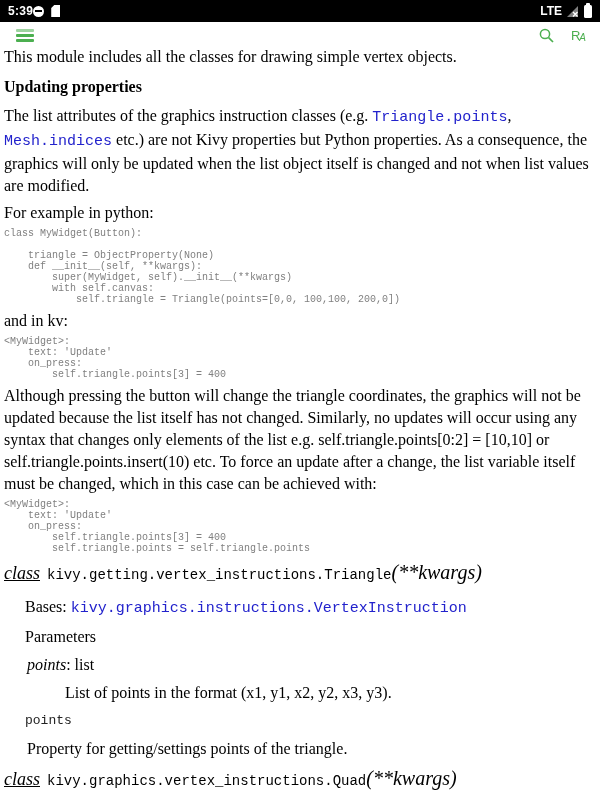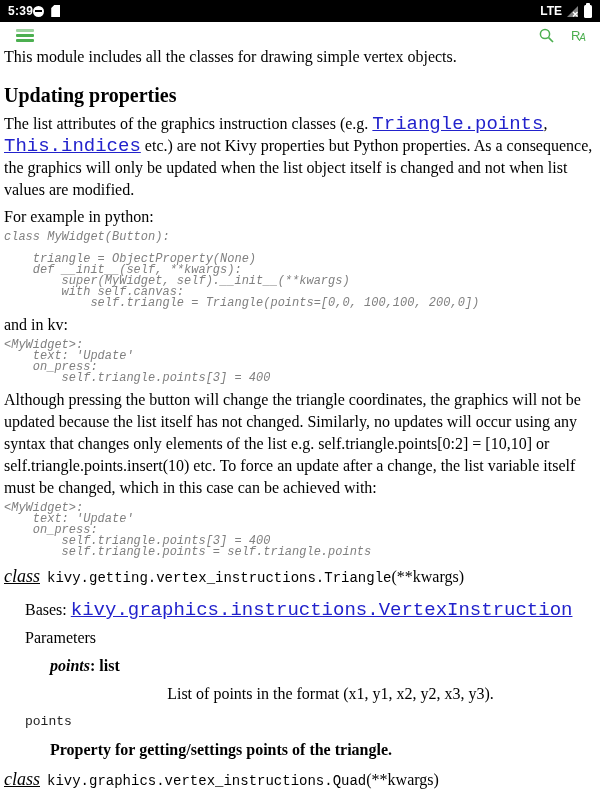--- a/index.html
+++ b/index.html
@@ -51,40 +51,40 @@
   .font-icon {
     color:#4caf50; font-family:"Liberation Sans", sans-serif; cursor:pointer;
     font-size:13px; line-height:13px; display:inline-flex; align-items:flex-end;
   }
   .font-icon .fi-b { font-size:10px; font-style:italic; margin-left:-1px; transform:translateY(2px); display:inline-block; }
 
   
   .content { height:751px; overflow:hidden; padding:0 4px; }
   .content-inner { margin-top:-8px; }
 
-  h2 { font-size:20px; line-height:26px; margin:14px 0 4px; font-weight:bold; }
+  h2 { font-size:16px; line-height:26px; margin:6px 0 4px; font-weight:bold; }
   p.body { font-size:16px; line-height:22px; margin:5px 0 3px; }
   pre.code {
-    font-family:"Liberation Mono", monospace; font-size:12px; line-height:11px;
-    color:#808080; margin:4px 0; white-space:pre;font-style:italic;
+    font-family:"Liberation Mono", monospace; font-size:10px; line-height:11px;
+    color:#808080; margin:4px 0; white-space:pre;
   }
   a.mono-link {
-    font-family:"Liberation Mono", monospace; font-size:19px; color:#2222cc;
-    text-decoration:underline; cursor:pointer;
+    font-family:"Liberation Mono", monospace; font-size:15px; color:#2222cc;
+    cursor:pointer;
   }
 
   .sig { margin:6px 0 9px; line-height:24px; white-space:nowrap; }
   .sig .kw { font-style:italic; font-size:18px; margin-right:7px;text-decoration:underline; }
   .sig .mono-name { font-family:"Liberation Mono", monospace; font-size:14px; }
-  .sig .args { font-size:16px; }
+  .sig .args { font-size:20px; font-style:italic; }
 
   .docline { font-size:16px; line-height:22px; margin:0 0 6px; }
   .indent1 { margin-left:21px; }
-  .indent2 { margin-left:46px;font-weight:bold; }
-  .indent3 { margin-left:61px;text-align:center; }
+  .indent2 { margin-left:23px; }
+  .indent3 { margin-left:61px; }
   .mono-attr { font-family:"Liberation Mono", monospace; font-size:13px; color:#222; }
   .param-name { font-style:italic; }
 </style>
 </head>
 <body>
 
 <div class="statusbar">
   <span class="sb-time">5:39</span>
   <span class="sb-dnd"></span>
   <span class="sb-file"></span>
@@ -115,21 +115,21 @@
   </div>
 </div>
 
 <div class="content">
   <div class="content-inner">
 
     <p class="body">This module includes all the classes for drawing simple vertex objects.</p>
 
     <h2>Updating properties</h2>
 
-    <p class="body"><span>The list attributes of the graphics instruction classes (e.g. </span><a class="mono-link">Triangle.points</a><span>, </span><a class="mono-link">This.indices</a><span> etc.) are not Kivy properties but Python properties. As a consequence, the graphics will only be updated when the list object itself is changed and not when list values are modified.</span></p>
+    <p class="body"><span>The list attributes of the graphics instruction classes (e.g. </span><a class="mono-link">Triangle.points</a><span>, </span><a class="mono-link">Mesh.indices</a><span> etc.) are not Kivy properties but Python properties. As a consequence, the graphics will only be updated when the list object itself is changed and not when list values are modified.</span></p>
 
     <p class="body">For example in python:</p>
 
     <pre class="code">class MyWidget(Button):
 
     triangle = ObjectProperty(None)
     def __init__(self, **kwargs):
         super(MyWidget, self).__init__(**kwargs)
         with self.canvas:
             self.triangle = Triangle(points=[0,0, 100,100, 200,0])</pre>

